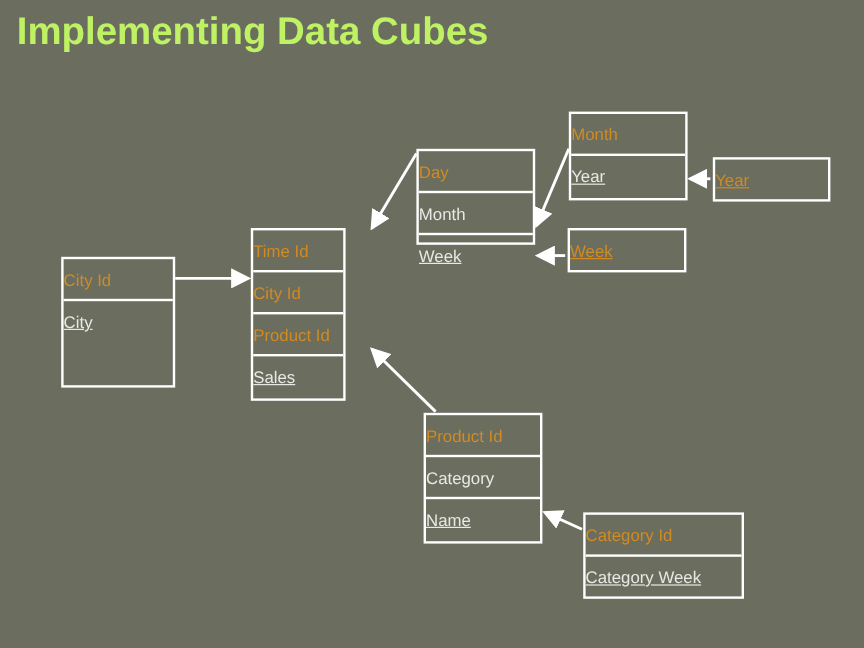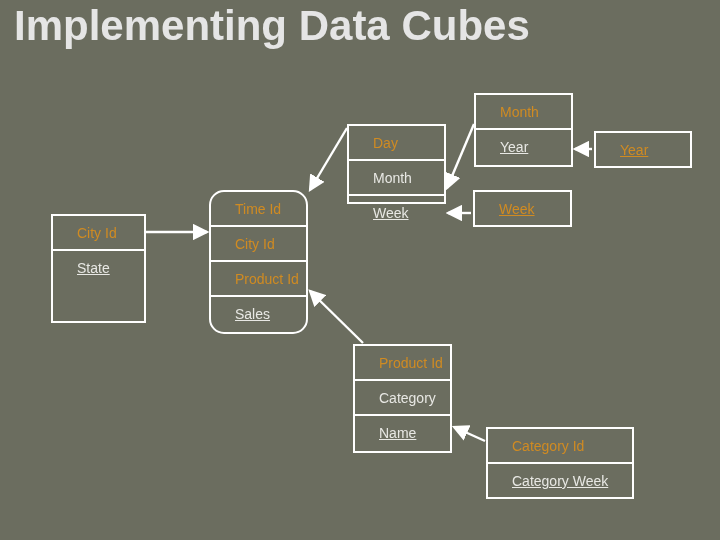--- a/index.html
+++ b/index.html
@@ -18,38 +18,38 @@
     position: absolute;
     left: 0; top: 0;
     width: 720px;
     height: 540px;
     background: #6b6d5f;
   }
   #slide-title {
     position: absolute;
     left: 14px;
     top: 4px;
-    font-size: 42px;
+    font-size: 32px;
     font-weight: bold;
-    color: #e5e5e5;
+    color: #bef264;
     letter-spacing: 0px;
     white-space: nowrap;
     line-height: 44px;
   }
   .entity {
     position: absolute;
     border: 2px solid #ffffff;
     box-sizing: border-box;
     background: transparent;
   }
   .field {
     box-sizing: border-box;
     height: 35px;
     line-height: 35px;
-    padding-left: 24px;
+    padding-left: 0;
     font-size: 14px;
     color: #e8e8e4;
     white-space: nowrap;
     overflow: hidden;
     border-bottom: 2px solid #ffffff;
   }
   .field:last-child {
     border-bottom: none;
     text-decoration: underline;
   }
@@ -97,34 +97,34 @@
         <div class="field key">Year</div>
       </div>
       <div class="entity" style="left: 347px; top: 124px; width: 99px; height: 80px;">
         <div class="field key">Day</div>
         <div class="field">Month</div>
         <div class="field">Week</div>
       </div>
       <div class="entity" style="left: 473px; top: 190px; width: 99px; height: 37px;">
         <div class="field key">Week</div>
       </div>
-      <div class="entity" style="left: 209px; top: 190px; width: 99px; height: 144px; border-radius: 15px;">
+      <div class="entity" style="left: 209px; top: 190px; width: 79px; height: 144px;">
         <div class="field key">Time Id</div>
         <div class="field key">City Id</div>
         <div class="field key">Product Id</div>
         <div class="field">Sales</div>
       </div>
       <div class="entity" style="left: 51px; top: 214px; width: 95px; height: 109px;">
         <div class="field key">City Id</div>
-        <div class="field">State</div>
+        <div class="field">City</div>
       </div>
       <div class="entity" style="left: 353px; top: 344px; width: 99px; height: 109px;">
         <div class="field key">Product Id</div>
         <div class="field">Category</div>
         <div class="field">Name</div>
       </div>
-      <div class="entity" style="left: 486px; top: 427px; width: 148px; height: 72px;">
+      <div class="entity" style="left: 486px; top: 427px; width: 134px; height: 72px;">
         <div class="field key">Category Id</div>
         <div class="field">Category Week</div>
       </div>
     </div>
 
 </div>
 
 </body></html>

